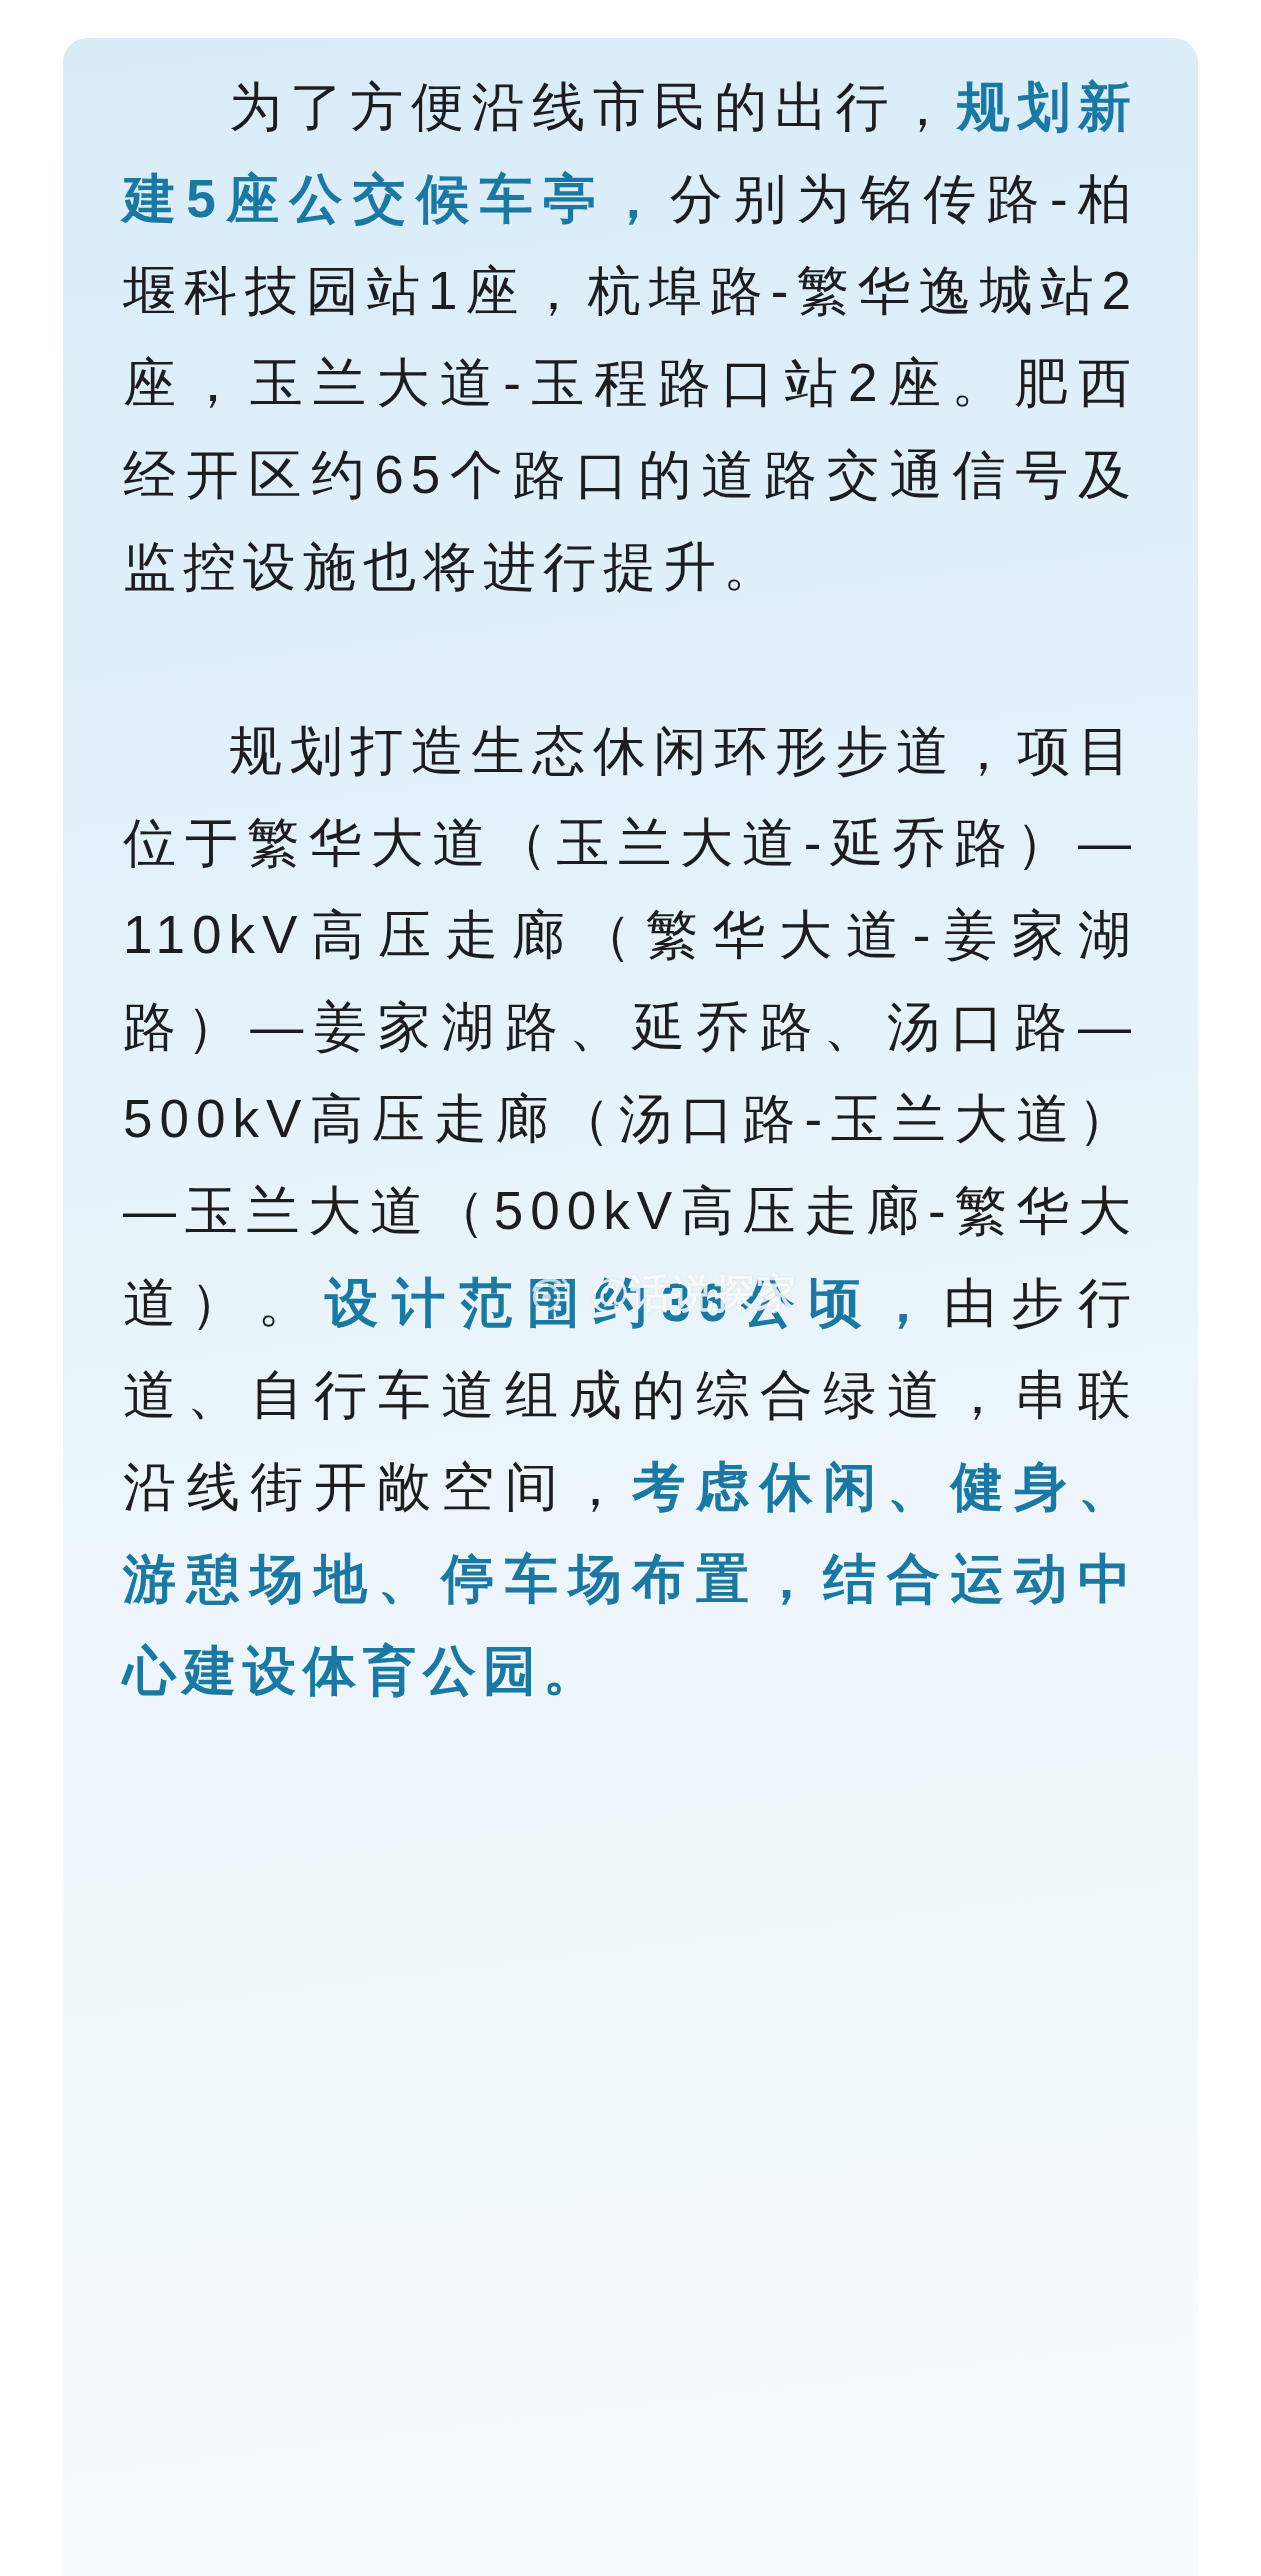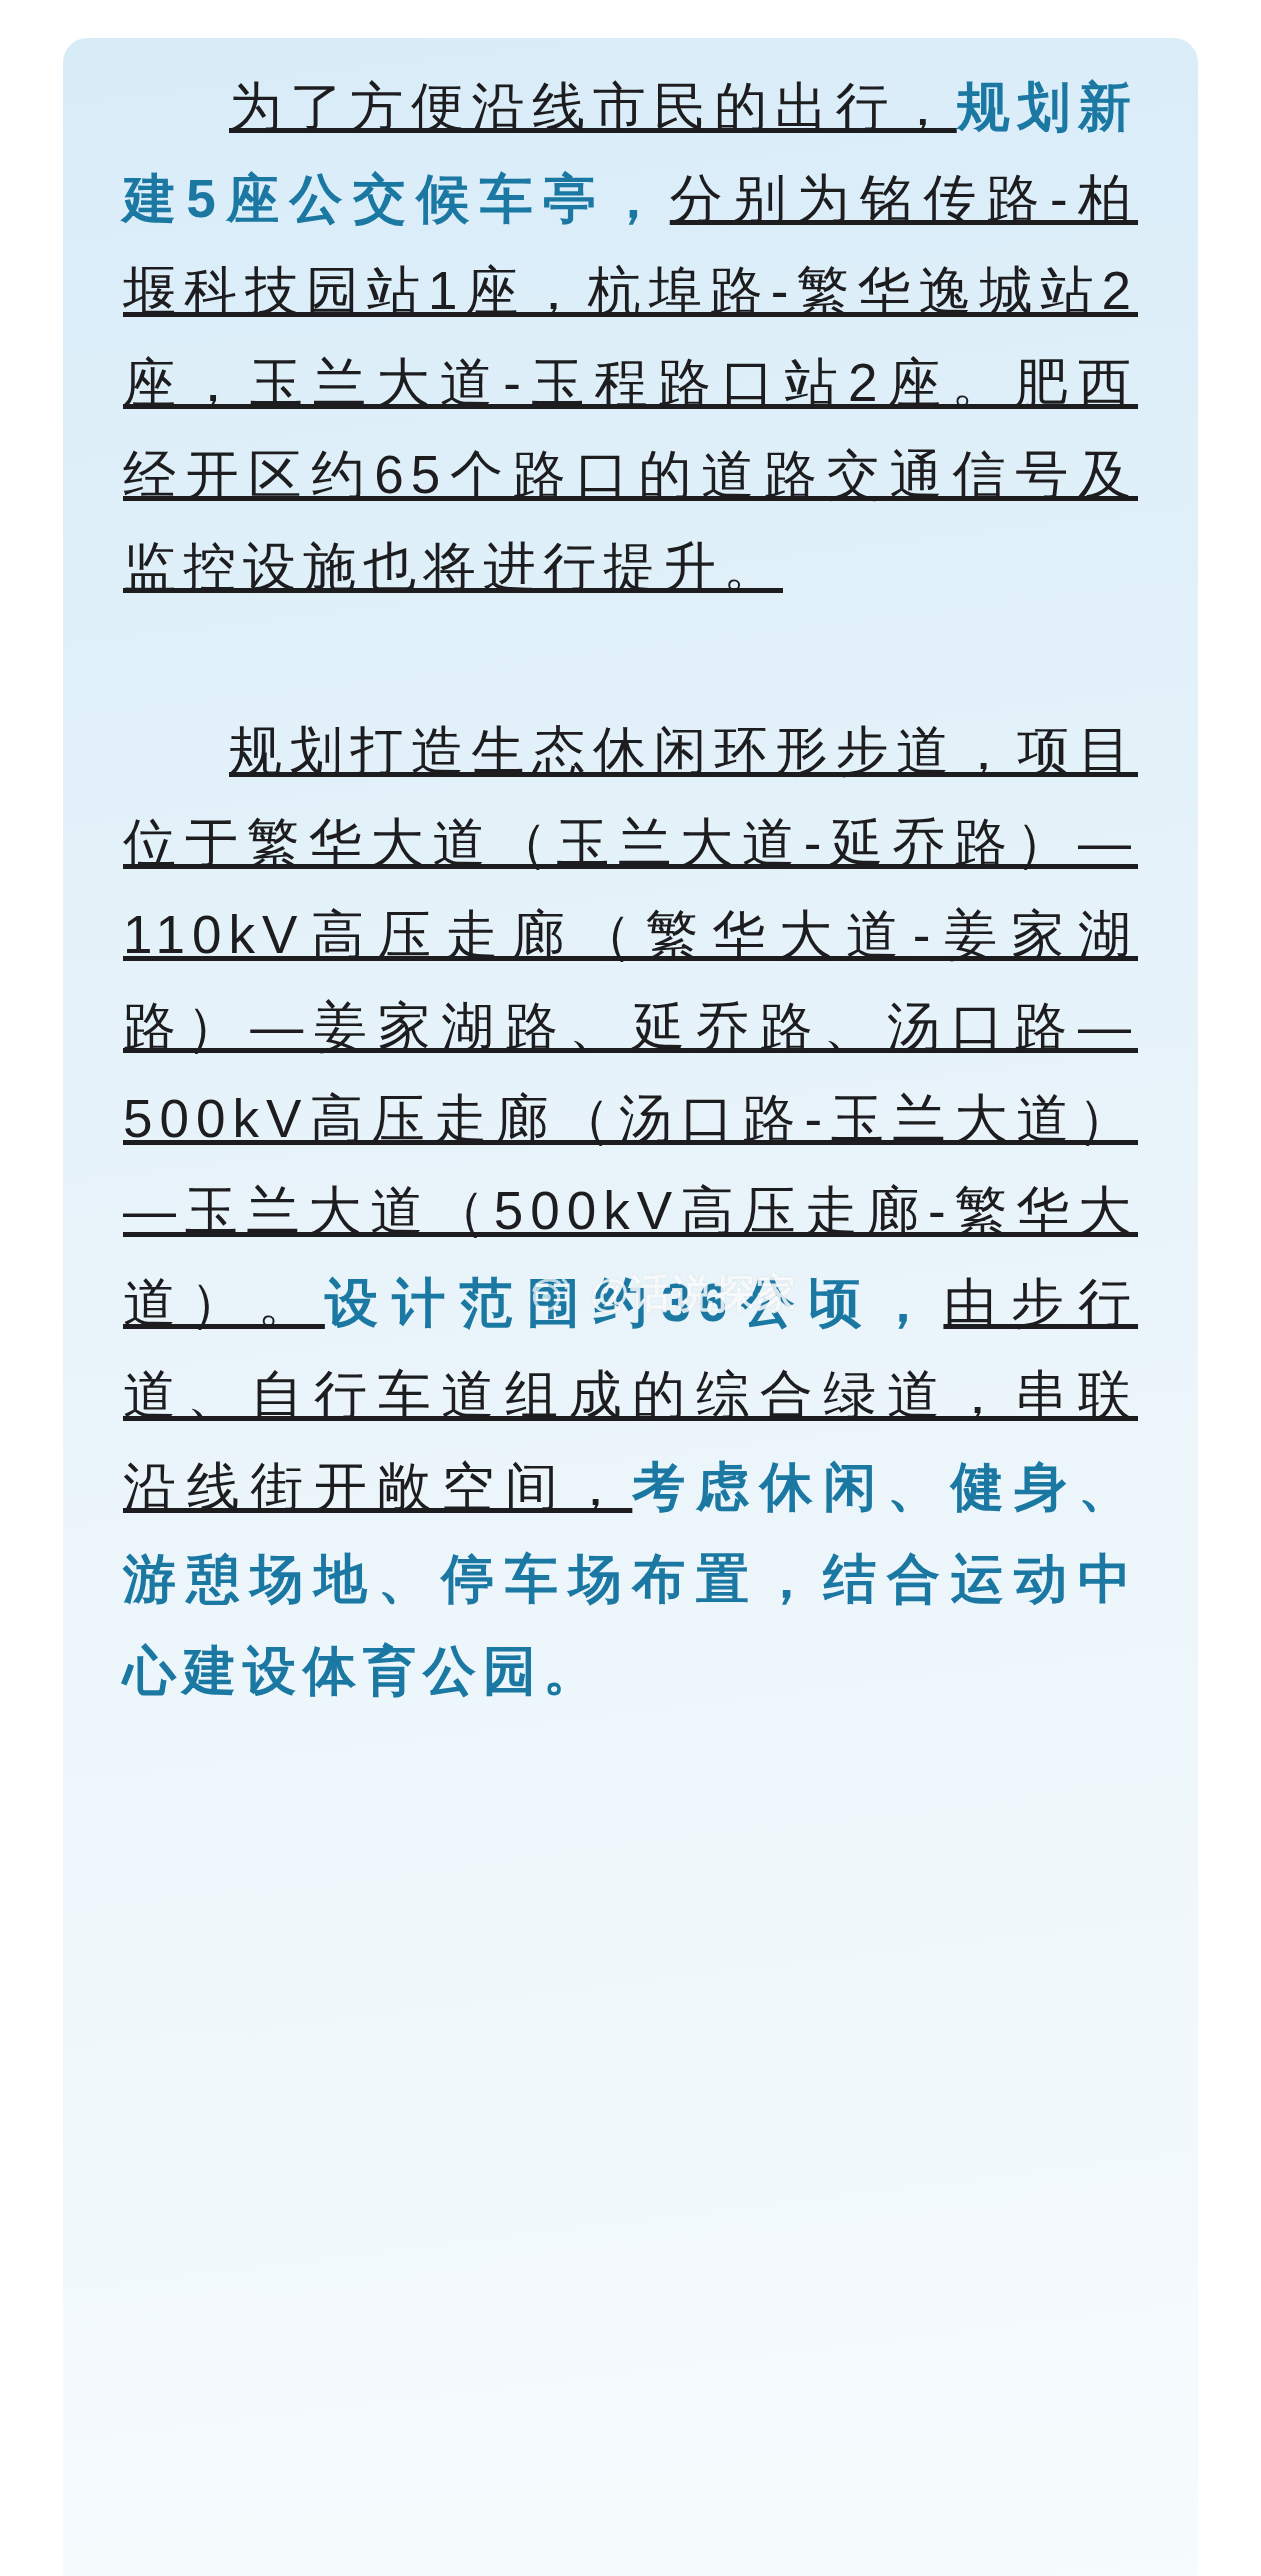--- a/index.html
+++ b/index.html
@@ -38,21 +38,21 @@
     margin:0 0 92px 0;
     text-indent:2em;
     text-align:justify;
     font-weight:500;
   }
   .article-body p:last-child{margin-bottom:0;}
   .run-em{
     color:var(--accent);
     font-weight:700;
   }
-  .run-n{font-weight:500;text-decoration:underline;}
+  .run-n{font-weight:500;}
   .watermark{
     position:absolute;
     left:462px;top:1231px;
     height:49px;
     display:flex;align-items:center;gap:18px;
     color:rgba(255,255,255,0.82);
     font-size:40px;font-weight:600;
     letter-spacing:1.8px;
     text-shadow:0 0 1.8px rgba(70,90,100,0.18);
     white-space:nowrap;

